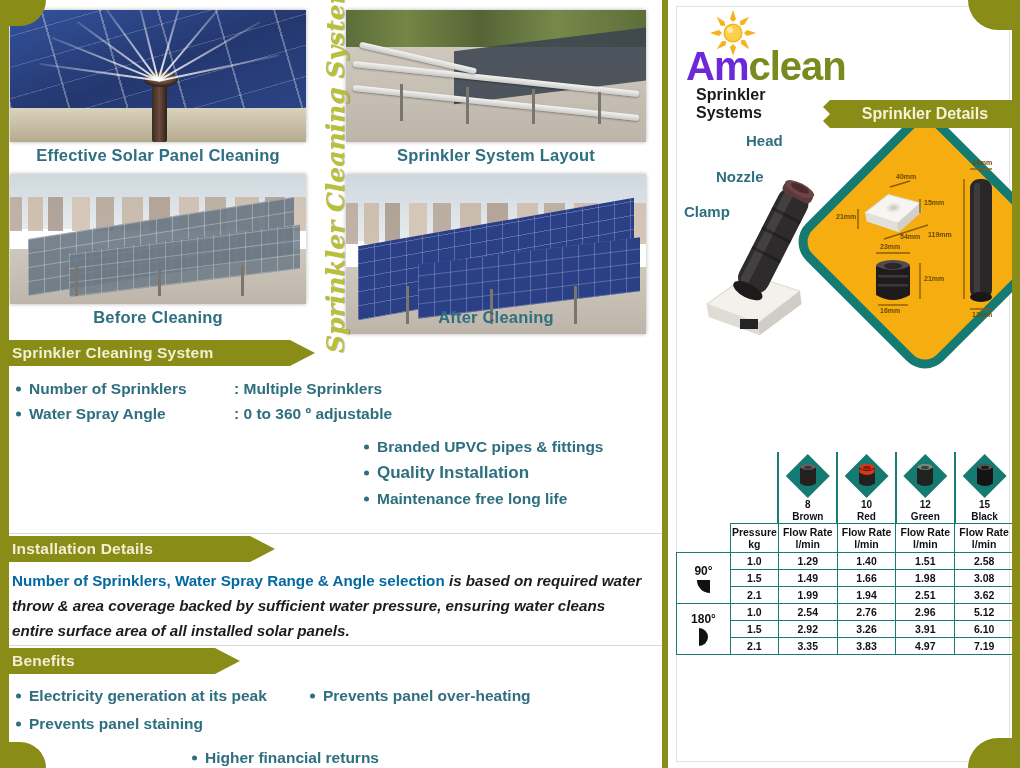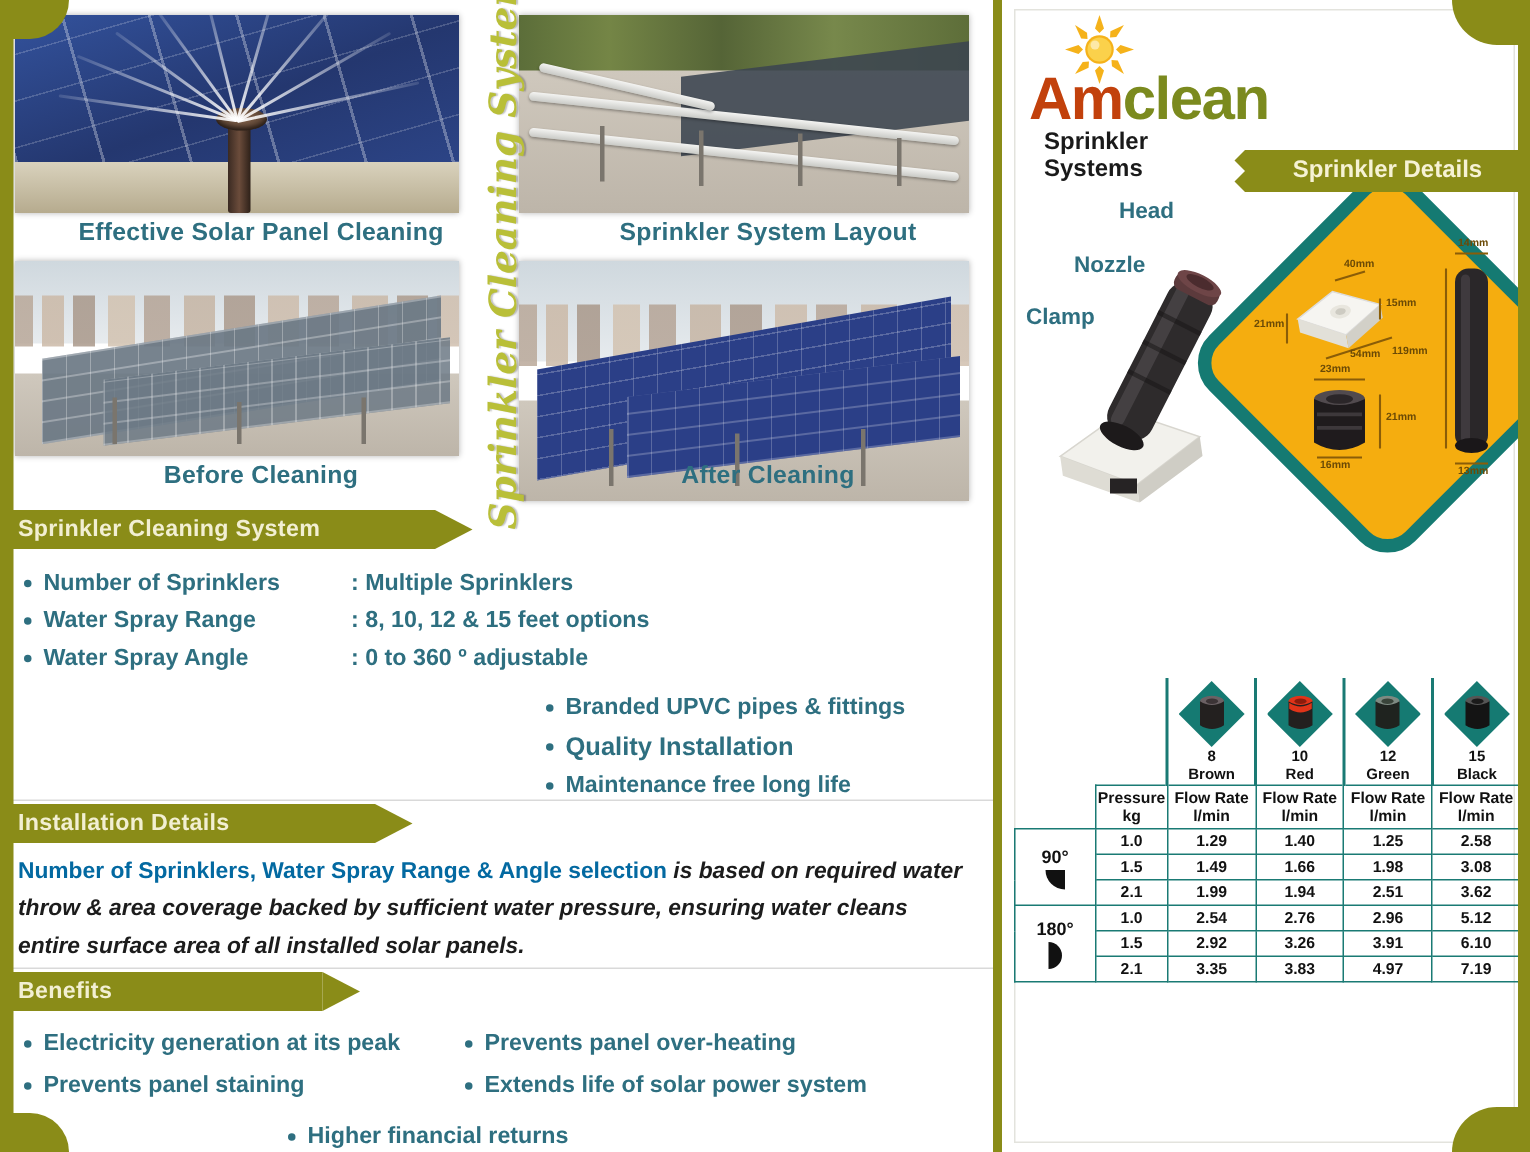--- a/index.html
+++ b/index.html
@@ -19,21 +19,21 @@
      border-top-right-radius:26px;z-index:41;}
 
   
   .left-col{position:absolute;left:0;top:0;width:668px;height:768px;background:#fff;}
   .left-col:after{content:"";position:absolute;right:0;top:0;width:6px;height:768px;background:#8a8c18;}
 
   
   .photos{position:absolute;left:10px;top:6px;width:650px;height:330px;}
   .photo-cell{position:absolute;}
   .ph-frame{width:100%;height:100%;box-shadow:0 0 4px rgba(0,0,0,.30);overflow:hidden;position:relative;}
-  .cap{position:absolute;left:16px;width:100%;text-align:center;color:#2e6f80;
+  .cap{position:absolute;left:0;width:100%;text-align:center;color:#2e6f80;
        font-size:16.5px;font-weight:bold;letter-spacing:.2px;}
 
   
   .sky{position:absolute;left:0;top:0;width:100%;height:42%;
       background:linear-gradient(#cfd8de,#e7ebee);}
   .city{position:absolute;left:0;top:18%;width:100%;height:26%;
       background:
         linear-gradient(90deg,#b9a899 0 4%,transparent 4% 6%,#cbb9a7 6% 11%,transparent 11% 13%,
         #a9988a 13% 18%,transparent 18% 21%,#d2c2b0 21% 27%,transparent 27% 29%,
         #b5a496 29% 35%,transparent 35% 38%,#c6b5a4 38% 45%,transparent 45% 47%,
@@ -116,21 +116,21 @@
   .r-notch-t{position:absolute;right:0;top:0;width:52px;height:30px;background:#8a8c18;
       border-bottom-left-radius:30px;}
   .r-notch-b{position:absolute;right:0;bottom:0;width:52px;height:30px;background:#8a8c18;
       border-top-left-radius:30px;}
   .rt-inner{position:absolute;left:8px;top:6px;right:10px;bottom:6px;border:1px solid #e3e3dd;}
 
   
   .logo{position:absolute;left:18px;top:10px;}
   .sun{position:absolute;left:24px;top:2px;width:46px;height:46px;}
   .logo-main{position:absolute;left:0;top:36px;font-size:40px;font-weight:bold;letter-spacing:-1px;}
-  .logo-main .am{color:#c2410c;}
+  .logo-main .am{color:#6d28d9;}
   .logo-main .cl{color:#7b8a1e;text-align:right;}
   .logo-sub{position:absolute;left:10px;top:78px;font-size:16px;font-weight:bold;color:#1a1a1a;}
 
   
   .sd-banner{position:absolute;left:830px;top:100px;width:190px;height:28px;background:#8a8c18;
       display:flex;align-items:center;justify-content:center;color:#f6f2d4;
       font-size:16px;font-weight:bold;z-index:30;}
   .sd-banner:before{content:"";position:absolute;left:-14px;top:0;
       border-right:14px solid #8a8c18;border-top:14px solid transparent;border-bottom:14px solid transparent;}
   .sd-notch{position:absolute;left:-14px;top:0;width:14px;height:28px;background:#fff;
@@ -247,26 +247,20 @@
       <div style="padding:10px 0 0 14px;">
         <ul class="b">
           <li>
             <div class="specrow">
               <span class="lbl">Number of Sprinklers</span>
               <span>: Multiple  Sprinklers</span>
             </div>
           </li>
           <li>
             <div class="specrow">
-              <span class="lbl">Water Spray Range</span>
-              <span>: 8, 10, 12 &amp; 15 feet options</span>
-            </div>
-          </li>
-          <li>
-            <div class="specrow">
               <span class="lbl">Water Spray Angle</span>
               <span>: 0 to 360 º adjustable</span>
             </div>
           </li>
         </ul>
 
         <ul class="b" style="margin-left:348px;margin-top:8px;">
           <li style="font-size:15.5px;line-height:26px;">Branded  UPVC pipes &amp; fittings</li>
           <li style="font-size:17px;line-height:26px;">Quality Installation</li>
           <li style="font-size:15.5px;line-height:26px;">Maintenance free long life</li>
@@ -291,21 +285,20 @@
         <div class="ribbon">Benefits</div>
       </div>
 
       <div style="position:relative;height:90px;margin-top:8px;">
         <ul class="b" style="position:absolute;left:14px;top:0;">
           <li style="font-size:15.5px;line-height:28px;">Electricity generation at its peak</li>
           <li style="font-size:15.5px;line-height:28px;">Prevents panel staining</li>
         </ul>
         <ul class="b" style="position:absolute;left:308px;top:0;">
           <li style="font-size:15.5px;line-height:28px;">Prevents panel over-heating</li>
-          <li style="font-size:15.5px;line-height:28px;">Extends life of solar power system</li>
         </ul>
         <ul class="b" style="position:absolute;left:190px;top:62px;">
           <li style="font-size:15.5px;line-height:28px;">Higher financial returns</li>
         </ul>
       </div>
     </div>
   </div>
 
   <div class="right-col">
     <div class="rt-inner"></div>
@@ -501,21 +494,21 @@
       </tr>
 
       <tr>
         <td rowspan="3" class="angcell">
           <div>90°</div>
           <div class="q90"></div>
         </td>
         <td>1.0</td>
         <td>1.29</td>
         <td>1.40</td>
-        <td>1.25</td>
+        <td>1.51</td>
         <td>2.58</td>
       </tr>
       <tr>
         <td>1.5</td>
         <td>1.49</td>
         <td>1.66</td>
         <td>1.98</td>
         <td>3.08</td>
       </tr>
       <tr>

